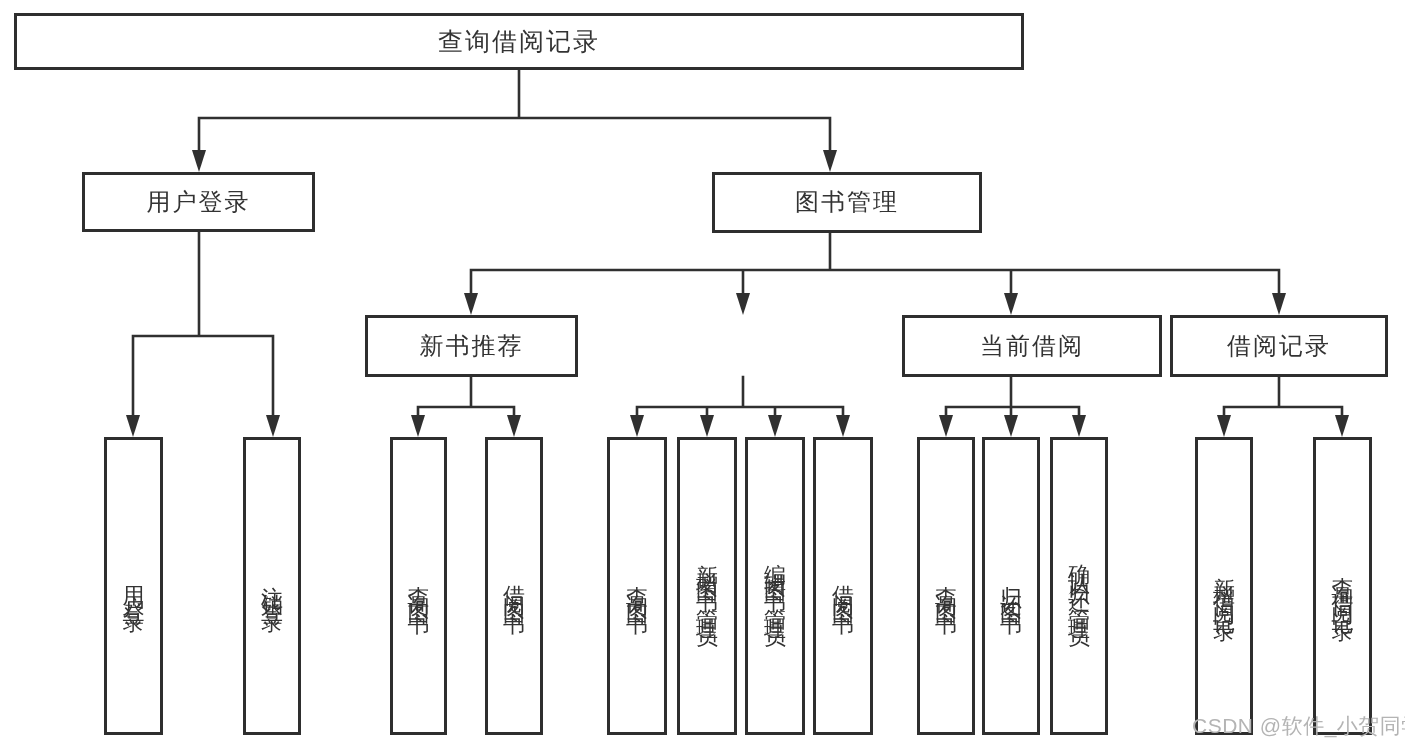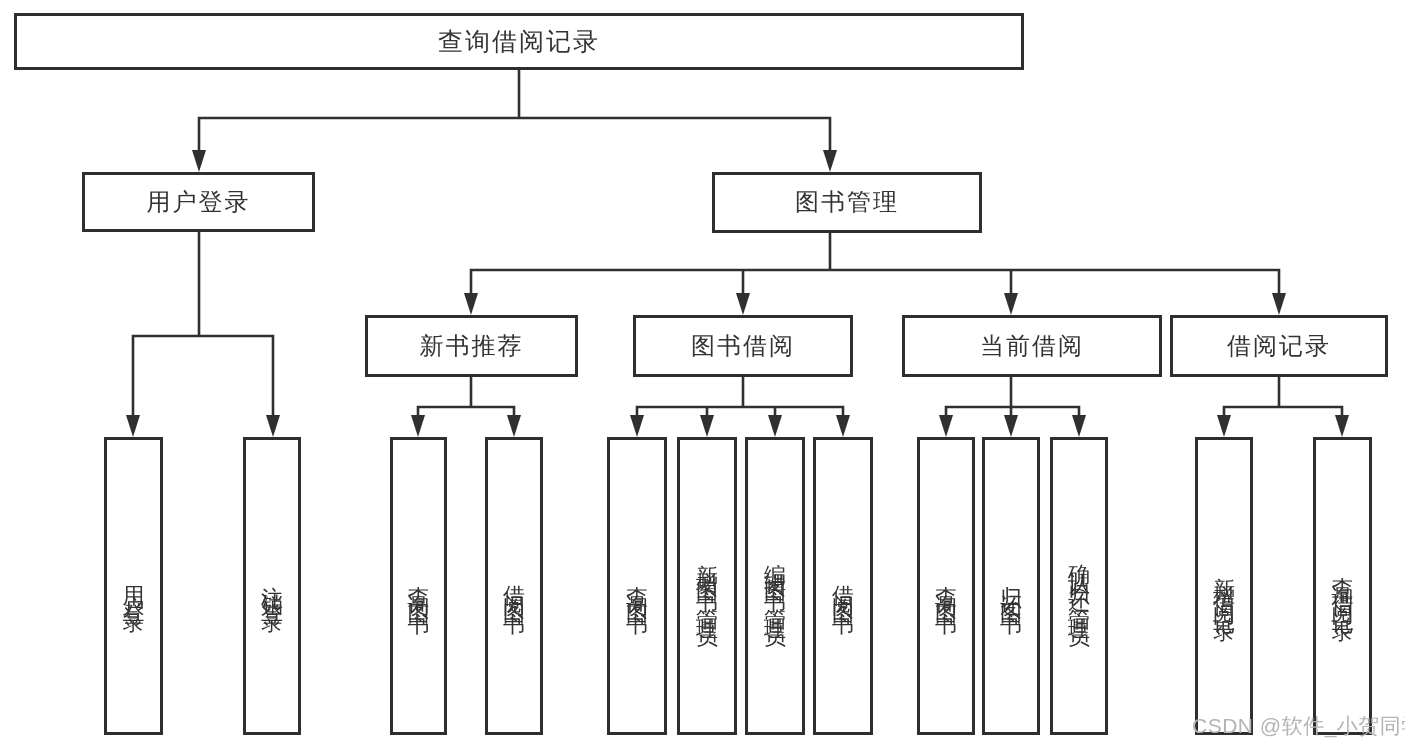--- a/index.html
+++ b/index.html
@@ -107,21 +107,20 @@
         <polygon points="1335,415 1349,415 1342,437" fill="#303030"></polygon>
       </g>
     </svg>
 
   <div class="hbox root" style="left:14px; top:13px; width:1010px; height:57px;">查询借阅记录</div>
 
   <div class="hbox" style="left:82px; top:172px; width:233px; height:60px;">用户登录</div>
   <div class="hbox" style="left:712px; top:172px; width:270px; height:61px;">图书管理</div>
 
   <div class="hbox" style="left:365px; top:315px; width:213px; height:62px;">新书推荐</div>
-  <div class="hbox" style="left:633px; top:315px; width:220px; height:62px;">图书借阅</div>
   <div class="hbox" style="left:902px; top:315px; width:260px; height:62px;">当前借阅</div>
   <div class="hbox" style="left:1170px; top:315px; width:218px; height:62px;">借阅记录</div>
 
   <div class="vbox" style="left:104px; width:59px;">用户登录</div>
   <div class="vbox" style="left:243px; width:58px;">注销登录</div>
 
   <div class="vbox" style="left:390px; width:57px;">查询图书</div>
   <div class="vbox" style="left:485px; width:58px;">借阅图书</div>
 
   <div class="vbox" style="left:607px; width:60px;">查询图书</div>

